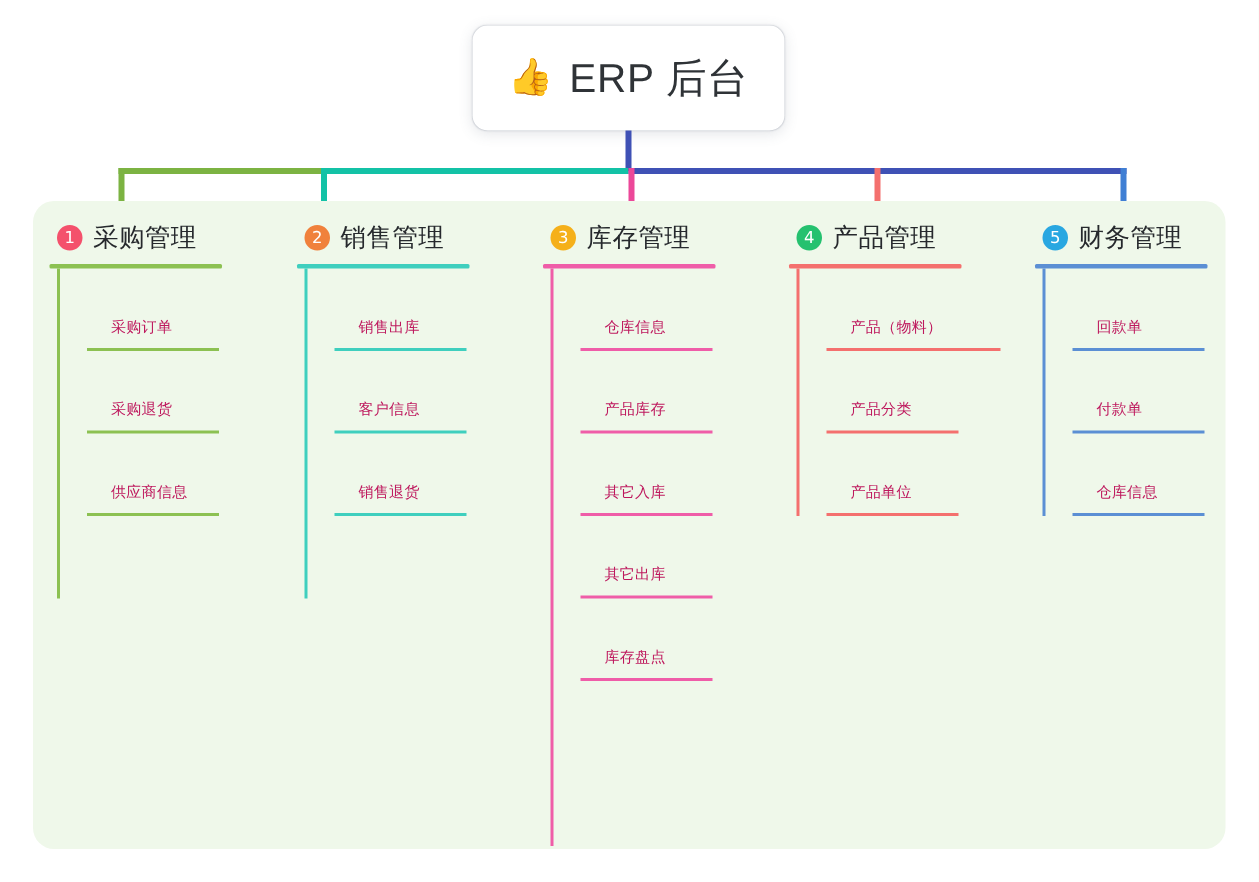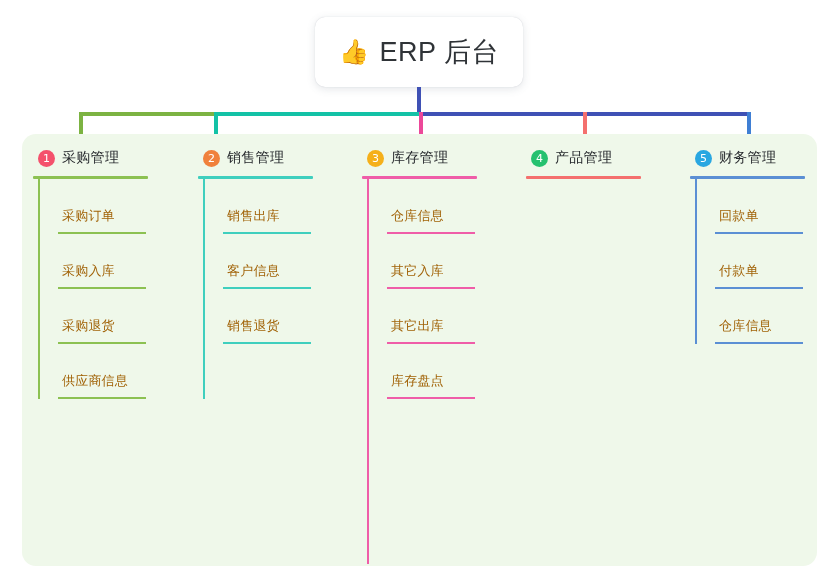--- a/index.html
+++ b/index.html
@@ -115,21 +115,21 @@
     height: 17px;
     border-radius: 50%;
     color: #ffffff;
     font-size: 11px;
     line-height: 17px;
     text-align: center;
     flex: 0 0 auto;
     font-family: "DejaVu Sans", sans-serif;
   }
   .col-title {
-    font-size: 14px;
+    font-size: 17px;
     color: #26292d;
     white-space: nowrap;
     letter-spacing: 0.3px;
   }
   .col-rule {
     height: 3px;
     width: 115px;
     margin-top: 5px;
     border-radius: 1px;
   }
@@ -147,24 +147,24 @@
     top: 0;
     width: 2px;
   }
   .leaf {
     height: 55px;
     position: relative;
     box-sizing: border-box;
   }
   .leaf-text {
     position: absolute;
-    left: 4px;
+    left: 16px;
     bottom: 9px;
-    font-size: 13px;
-    color: #a16207;
+    font-size: 10px;
+    color: #be185d;
     white-space: nowrap;
     letter-spacing: 0.2px;
   }
   .leaf-rule {
     position: absolute;
     left: 0;
     bottom: 0;
     width: 88px;
     height: 2px;
   }
@@ -198,24 +198,20 @@
       <span class="col-title">采购管理</span>
     </div>
     <div class="col-rule" style="background: rgb(140, 193, 82);"></div>
     <div class="leaves">
       <div class="spine" style="background: rgb(140, 193, 82); height: 220px;"></div>
       <div class="leaf">
         <span class="leaf-text">采购订单</span>
         <div class="leaf-rule" style="background: rgb(140, 193, 82);"></div>
       </div>
       <div class="leaf">
-        <span class="leaf-text">采购入库</span>
-        <div class="leaf-rule" style="background: rgb(140, 193, 82);"></div>
-      </div>
-      <div class="leaf">
         <span class="leaf-text">采购退货</span>
         <div class="leaf-rule" style="background: rgb(140, 193, 82);"></div>
       </div>
       <div class="leaf">
         <span class="leaf-text">供应商信息</span>
         <div class="leaf-rule" style="background: rgb(140, 193, 82);"></div>
       </div>
     </div>
   </div>
 <div class="column" id="col-2">
@@ -246,39 +242,58 @@
       <span class="col-title">库存管理</span>
     </div>
     <div class="col-rule" style="background: rgb(239, 93, 168);"></div>
     <div class="leaves">
       <div class="spine" style="background: rgb(239, 93, 168); height: 385px;"></div>
       <div class="leaf">
         <span class="leaf-text">仓库信息</span>
         <div class="leaf-rule" style="background: rgb(239, 93, 168);"></div>
       </div>
       <div class="leaf">
+        <span class="leaf-text">产品库存</span>
+        <div class="leaf-rule" style="background: rgb(239, 93, 168);"></div>
+      </div>
+      <div class="leaf">
         <span class="leaf-text">其它入库</span>
         <div class="leaf-rule" style="background: rgb(239, 93, 168);"></div>
       </div>
       <div class="leaf">
         <span class="leaf-text">其它出库</span>
         <div class="leaf-rule" style="background: rgb(239, 93, 168);"></div>
       </div>
       <div class="leaf">
         <span class="leaf-text">库存盘点</span>
         <div class="leaf-rule" style="background: rgb(239, 93, 168);"></div>
       </div>
     </div>
   </div>
 <div class="column" id="col-4">
     <div class="col-head">
       <span class="badge" style="background: rgb(37, 193, 111);">4</span>
       <span class="col-title">产品管理</span>
     </div>
     <div class="col-rule" style="background: rgb(244, 112, 110);"></div>
+    <div class="leaves">
+      <div class="spine" style="background: rgb(244, 112, 110); height: 165px;"></div>
+      <div class="leaf wide">
+        <span class="leaf-text">产品（物料）</span>
+        <div class="leaf-rule" style="background: rgb(244, 112, 110);"></div>
+      </div>
+      <div class="leaf">
+        <span class="leaf-text">产品分类</span>
+        <div class="leaf-rule" style="background: rgb(244, 112, 110);"></div>
+      </div>
+      <div class="leaf">
+        <span class="leaf-text">产品单位</span>
+        <div class="leaf-rule" style="background: rgb(244, 112, 110);"></div>
+      </div>
+    </div>
   </div>
 <div class="column" id="col-5">
     <div class="col-head">
       <span class="badge" style="background: rgb(41, 167, 225);">5</span>
       <span class="col-title">财务管理</span>
     </div>
     <div class="col-rule" style="background: rgb(91, 143, 212);"></div>
     <div class="leaves">
       <div class="spine" style="background: rgb(91, 143, 212); height: 165px;"></div>
       <div class="leaf">

